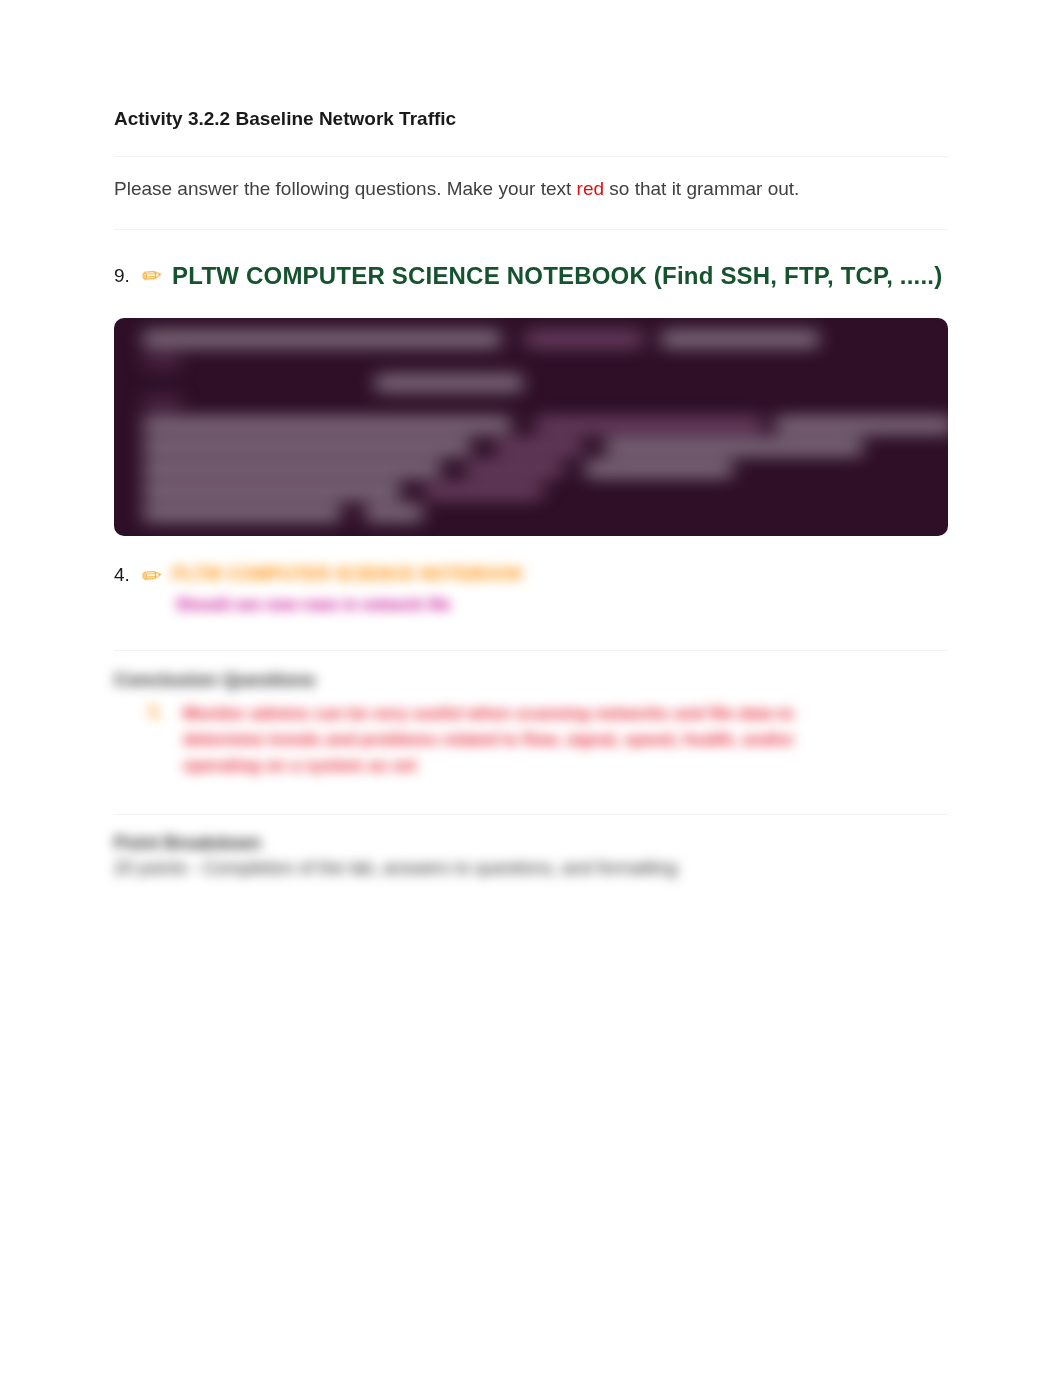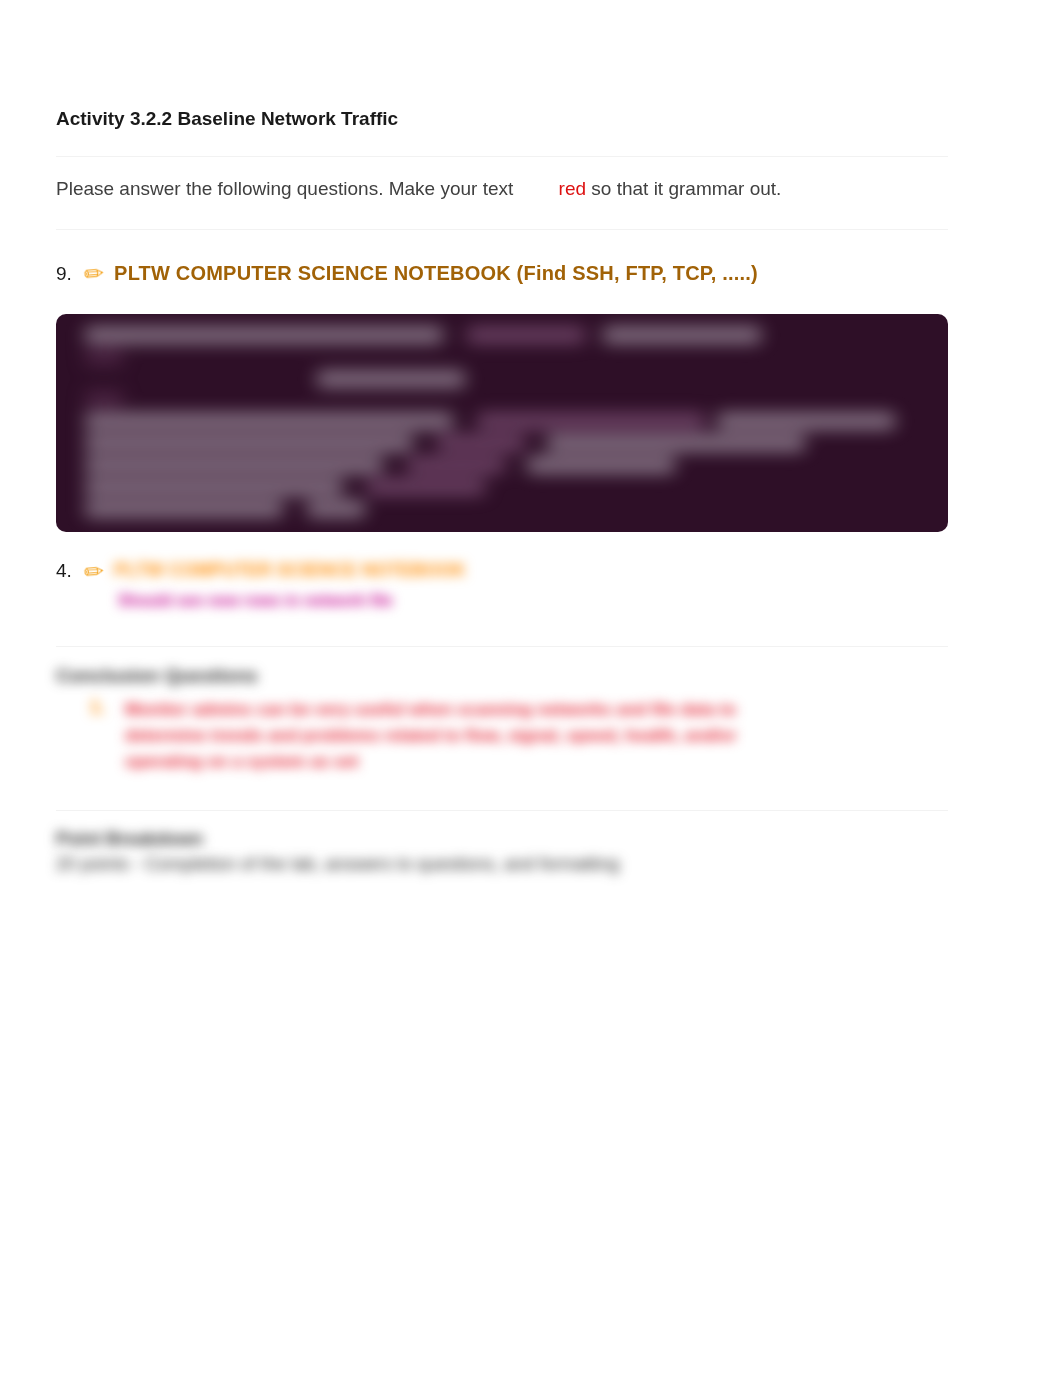--- a/index.html
+++ b/index.html
@@ -6,34 +6,34 @@
     margin: 0;
     padding: 0;
     background: #ffffff;
     font-family: Arial, Helvetica, sans-serif;
     color: #1a1a1a;
     width: 1062px;
   }
   .page {
     width: 1062px;
     min-height: 1377px;
-    padding: 108px 114px 0 56px;
+    padding: 108px 114px 0 114px;
     box-sizing: border-box;
   }
   .title {
     font-weight: 700;
     font-size: 19px;
     margin-bottom: 26px;
   }
   .para {
     font-size: 19px;
     line-height: 1.45;
     margin-bottom: 26px;
   }
-  .red-word { color: #d11; margin-left: 40px; }
+  .red-word { color: #d11; }
   .body-text { color: #404040; }
 
   .section9 {
     display: flex;
     align-items: center;
     gap: 10px;
     margin-top: 32px;
     margin-bottom: 28px;
   }
   .num { font-size: 19px; min-width: 18px; }
@@ -42,22 +42,22 @@
     font-size: 24px;
     line-height: 1;
     display: inline-block;
     transform: rotate(-5deg);
     filter: blur(0.3px);
   }
   .pencil.faded { opacity: 0.95; }
   .notebook-heading {
     font-family: Verdana, Geneva, sans-serif;
     font-weight: 700;
-    color: #a16207;
-    font-size: 20px;
+    color: #14532d;
+    font-size: 24px;
     letter-spacing: 0.2px;
   }
 
   .terminal-shot {
     width: 100%;
     height: 218px;
     border-radius: 10px;
     background: #2e0f27;
     position: relative;
     overflow: hidden;

